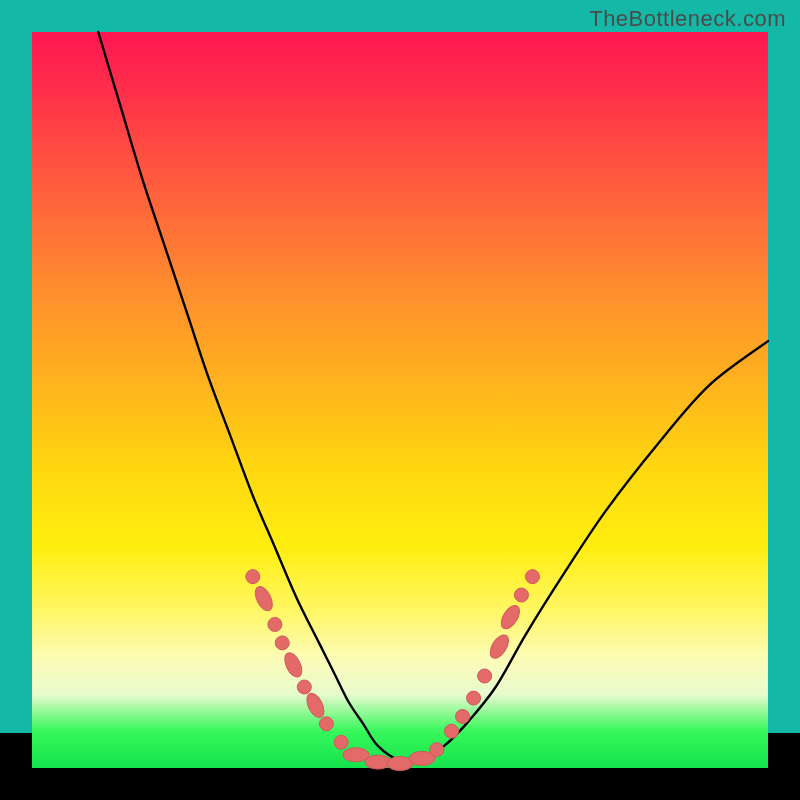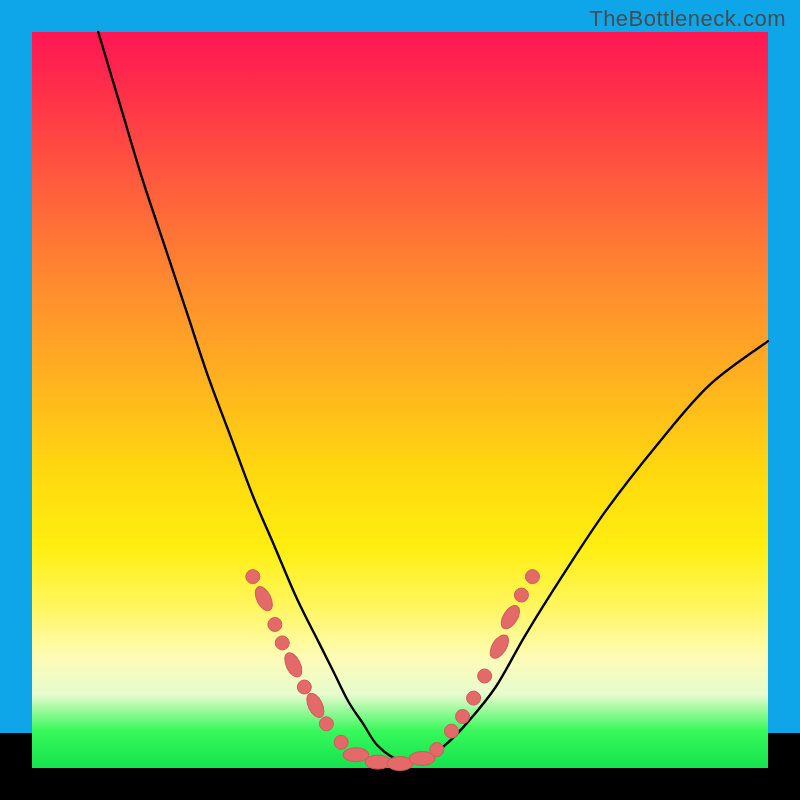--- a/index.html
+++ b/index.html
@@ -10,21 +10,21 @@
     overflow: hidden;
     background: #000;
     font-family: Arial, Helvetica, sans-serif;
   }
   .frame {
     position: absolute;
     left: 0;
     top: 0;
     width: 800px;
     height: 733px;
-    background: #0ea5e9;
+    background: #14b8a6;
   }
   .plot {
     position: absolute;
     left: 32px;
     top: 32px;
     width: 736px;
     height: 736px;
     
     background: linear-gradient(
       to bottom,

